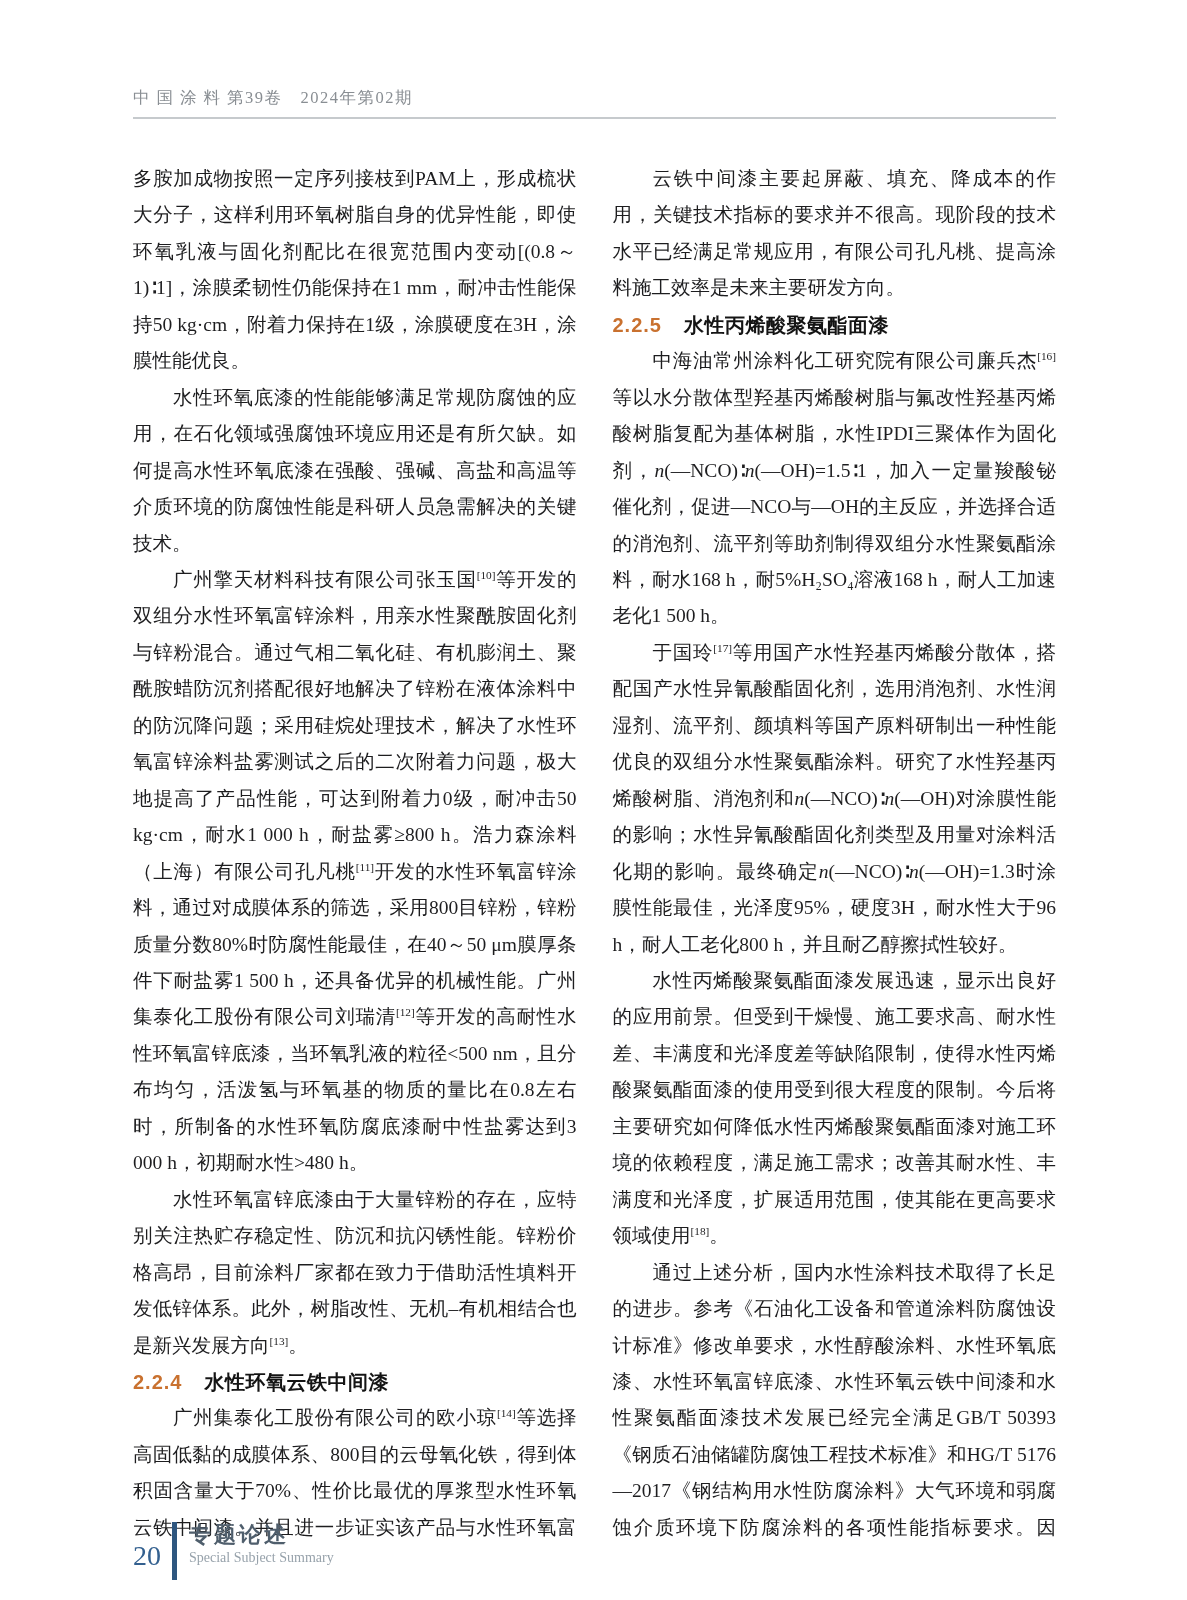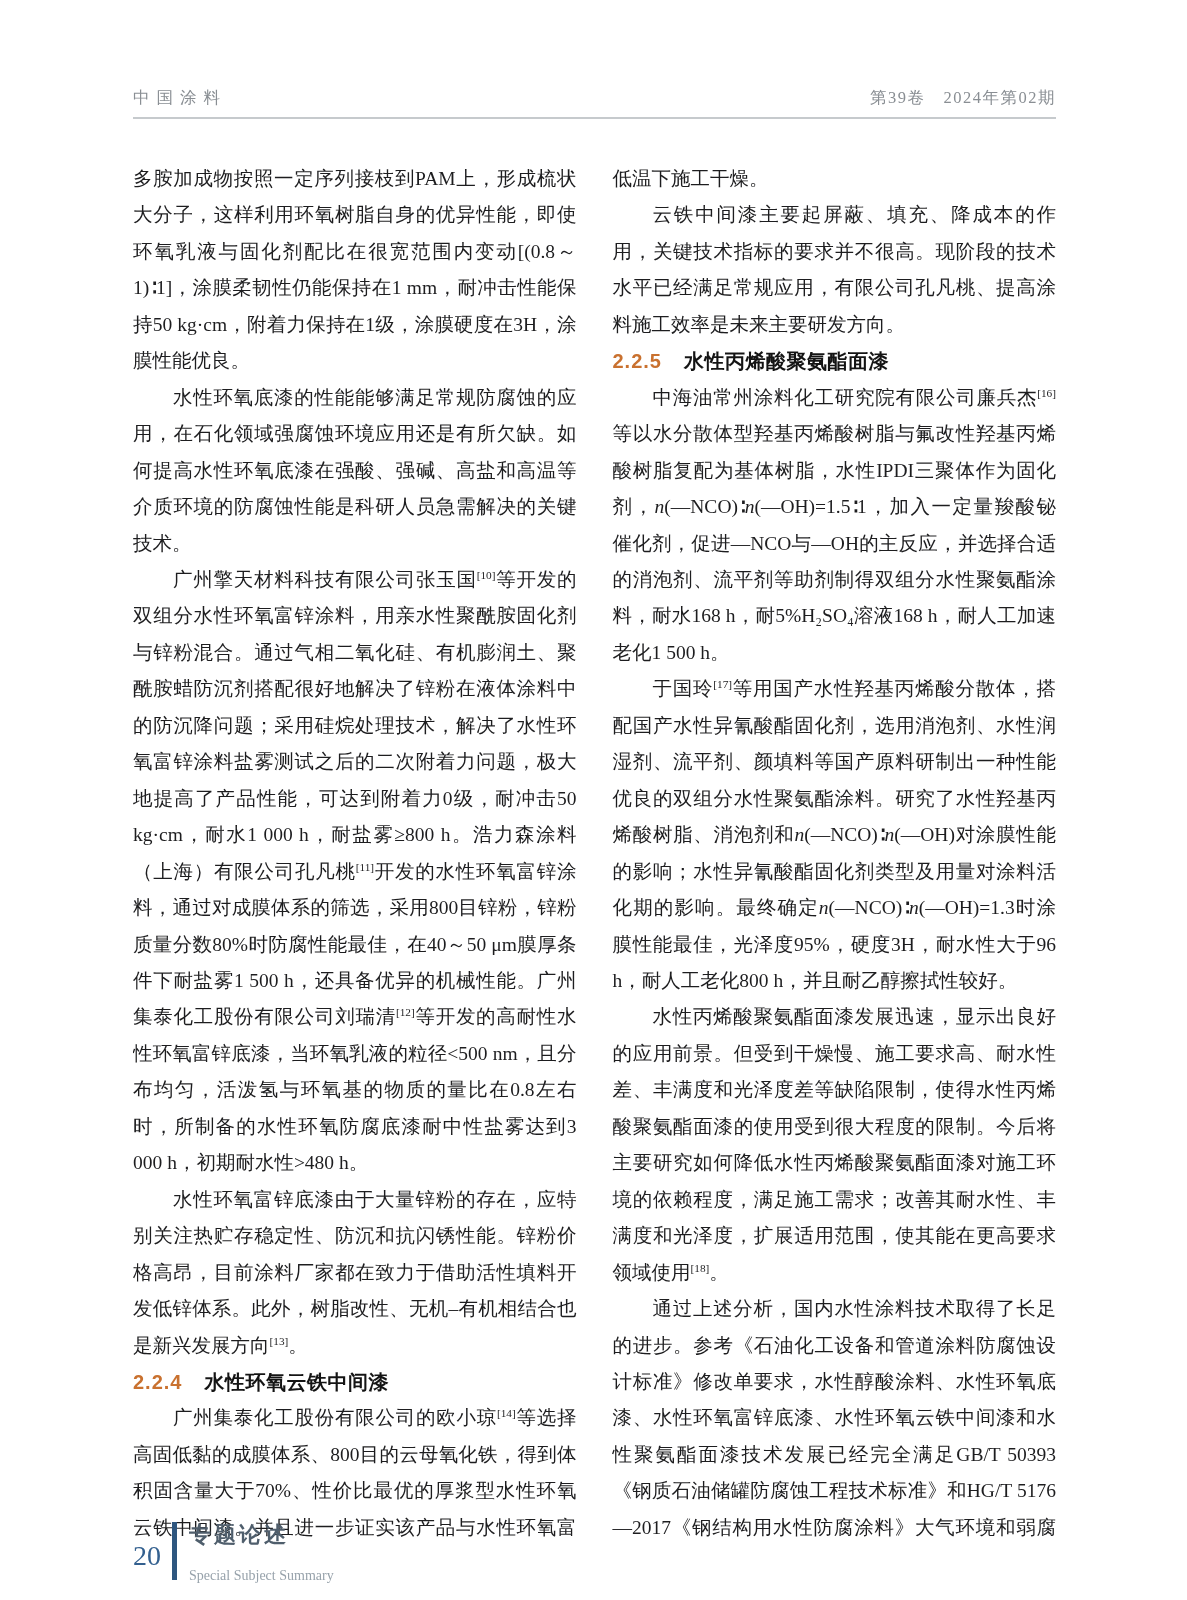--- a/index.html
+++ b/index.html
@@ -14,21 +14,21 @@
     width:1187px;height:1600px;
     background:#ffffff;
     box-sizing:border-box;
     padding:76px 131px 0 133px;
     overflow:hidden;
     font-family:"Liberation Serif","DejaVu Serif",serif;
     color:var(--body-col);
   }
   
   .page-header{
-    display:flex;justify-content:space-between;align-items:baseline;
+    display:flex;align-items:baseline;
     color:var(--header-col);font-size:16.5px;line-height:20px;
   }
   .journal-title{letter-spacing:7px;}
   .issue-info{letter-spacing:1.5px;margin-top:12px;}
   .header-rule{border:none;border-top:2px solid #c6cacd;margin:9px 0 0 0;}
   
   .columns{
     display:flex;gap:36px;margin-top:42px;
     height:1392px;overflow:hidden;
   }
@@ -53,21 +53,21 @@
     margin:10px 11px 0 2px;font-family:"Liberation Serif",serif;
   }
   .pf-bar{width:5px;background:#2e567f;margin-right:12px;}
   .pf-labels{display:flex;flex-direction:column;}
   .pf-zh{
     font-size:22px;font-weight:bold;color:#4f5e6c;letter-spacing:3px;
     font-family:"Liberation Sans","DejaVu Sans",sans-serif;line-height:26px;
   }
   .pf-en{
     font-size:14px;color:#97a2ab;font-family:"Liberation Serif",serif;
-    line-height:18px;margin-top:19px;
+    line-height:18px;margin-top:1px;
   }
 </style>
 </head>
 <body>
 
 <div class="page">
 
   <header class="page-header">
     <span class="journal-title">中国涂料</span>
     <span class="issue-info">第39卷　2024年第02期</span>
@@ -77,21 +77,20 @@
   <main class="columns">
     <section class="col">
         <p class="para noindent"><span>多胺加成物按照一定序列接枝到PAM上，形成梳状大分子，这样利用环氧树脂自身的优异性能，即使环氧乳液与固化剂配比在很宽范围内变动[(0.8～1)∶1]，涂膜柔韧性仍能保持在1 mm，耐冲击性能保持50 kg·cm，附着力保持在1级，涂膜硬度在3H，涂膜性能优良。</span></p>
         <p class="para"><span>水性环氧底漆的性能能够满足常规防腐蚀的应用，在石化领域强腐蚀环境应用还是有所欠缺。如何提高水性环氧底漆在强酸、强碱、高盐和高温等介质环境的防腐蚀性能是科研人员急需解决的关键技术。</span></p>
         <p class="para"><span>广州擎天材料科技有限公司张玉国</span><sup class="cite">[10]</sup><span>等开发的双组分水性环氧富锌涂料，用亲水性聚酰胺固化剂与锌粉混合。通过气相二氧化硅、有机膨润土、聚酰胺蜡防沉剂搭配很好地解决了锌粉在液体涂料中的防沉降问题；采用硅烷处理技术，解决了水性环氧富锌涂料盐雾测试之后的二次附着力问题，极大地提高了产品性能，可达到附着力0级，耐冲击50 kg·cm，耐水1 000 h，耐盐雾≥800 h。浩力森涂料（上海）有限公司孔凡桃</span><sup class="cite">[11]</sup><span>开发的水性环氧富锌涂料，通过对成膜体系的筛选，采用800目锌粉，锌粉质量分数80%时防腐性能最佳，在40～50 μm膜厚条件下耐盐雾1 500 h，还具备优异的机械性能。广州集泰化工股份有限公司刘瑞清</span><sup class="cite">[12]</sup><span>等开发的高耐性水性环氧富锌底漆，当环氧乳液的粒径&lt;500 nm，且分布均匀，活泼氢与环氧基的物质的量比在0.8左右时，所制备的水性环氧防腐底漆耐中性盐雾达到3 000 h，初期耐水性&gt;480 h。</span></p>
         <p class="para"><span>水性环氧富锌底漆由于大量锌粉的存在，应特别关注热贮存稳定性、防沉和抗闪锈性能。锌粉价格高昂，目前涂料厂家都在致力于借助活性填料开发低锌体系。此外，树脂改性、无机–有机相结合也是新兴发展方向</span><sup class="cite">[13]</sup><span>。</span></p>
         <h3 class="sec"><span class="h-num">2.2.4</span><span class="h-title">水性环氧云铁中间漆</span></h3>
         <p class="para"><span>广州集泰化工股份有限公司的欧小琼</span><sup class="cite">[14]</sup><span>等选择高固低黏的成膜体系、800目的云母氧化铁，得到体积固含量大于70%、性价比最优的厚浆型水性环氧云铁中间漆。并且进一步证实该产品与水性环氧富锌底漆和水性脂肪族丙烯酸聚氨酯面漆配套性优异，耐盐雾超过2 500 h，测试后附着力9 MPa，是一般标准要求的3倍。武汉双虎涂料股份有限公司的张涛</span></p>
       </section>
     <section class="col">
-        <p class="para noindent"><span>低温下施工干燥。</span></p>
         <p class="para"><span>云铁中间漆主要起屏蔽、填充、降成本的作用，关键技术指标的要求并不很高。现阶段的技术水平已经满足常规应用，有限公司孔凡桃、提高涂料施工效率是未来主要研发方向。</span></p>
         <h3 class="sec"><span class="h-num">2.2.5</span><span class="h-title">水性丙烯酸聚氨酯面漆</span></h3>
         <p class="para"><span>中海油常州涂料化工研究院有限公司廉兵杰</span><sup class="cite">[16]</sup><span>等以水分散体型羟基丙烯酸树脂与氟改性羟基丙烯酸树脂复配为基体树脂，水性IPDI三聚体作为固化剂，</span><i class="var">n</i><span>(—NCO)∶</span><i class="var">n</i><span>(—OH)=1.5∶1，加入一定量羧酸铋催化剂，促进—NCO与—OH的主反应，并选择合适的消泡剂、流平剂等助剂制得双组分水性聚氨酯涂料，耐水168 h，耐5%H₂SO₄溶液168 h，耐人工加速老化1 500 h。</span></p>
         <p class="para"><span>于国玲</span><sup class="cite">[17]</sup><span>等用国产水性羟基丙烯酸分散体，搭配国产水性异氰酸酯固化剂，选用消泡剂、水性润湿剂、流平剂、颜填料等国产原料研制出一种性能优良的双组分水性聚氨酯涂料。研究了水性羟基丙烯酸树脂、消泡剂和</span><i class="var">n</i><span>(—NCO)∶</span><i class="var">n</i><span>(—OH)对涂膜性能的影响；水性异氰酸酯固化剂类型及用量对涂料活化期的影响。最终确定</span><i class="var">n</i><span>(—NCO)∶</span><i class="var">n</i><span>(—OH)=1.3时涂膜性能最佳，光泽度95%，硬度3H，耐水性大于96 h，耐人工老化800 h，并且耐乙醇擦拭性较好。</span></p>
         <p class="para"><span>水性丙烯酸聚氨酯面漆发展迅速，显示出良好的应用前景。但受到干燥慢、施工要求高、耐水性差、丰满度和光泽度差等缺陷限制，使得水性丙烯酸聚氨酯面漆的使用受到很大程度的限制。今后将主要研究如何降低水性丙烯酸聚氨酯面漆对施工环境的依赖程度，满足施工需求；改善其耐水性、丰满度和光泽度，扩展适用范围，使其能在更高要求领域使用</span><sup class="cite">[18]</sup><span>。</span></p>
         <p class="para"><span>通过上述分析，国内水性涂料技术取得了长足的进步。参考《石油化工设备和管道涂料防腐蚀设计标准》修改单要求，水性醇酸涂料、水性环氧底漆、水性环氧富锌底漆、水性环氧云铁中间漆和水性聚氨酯面漆技术发展已经完全满足GB/T 50393《钢质石油储罐防腐蚀工程技术标准》和HG/T 5176—2017《钢结构用水性防腐涂料》大气环境和弱腐蚀介质环境下防腐涂料的各项性能指标要求。因此，上述5种水性涂料可以用于化工设备管道在普通大气腐蚀环境和弱腐蚀性介质环境下的外壁防腐蚀涂装。</span></p>
       </section>
   </main>
 
   <footer class="page-footer">

